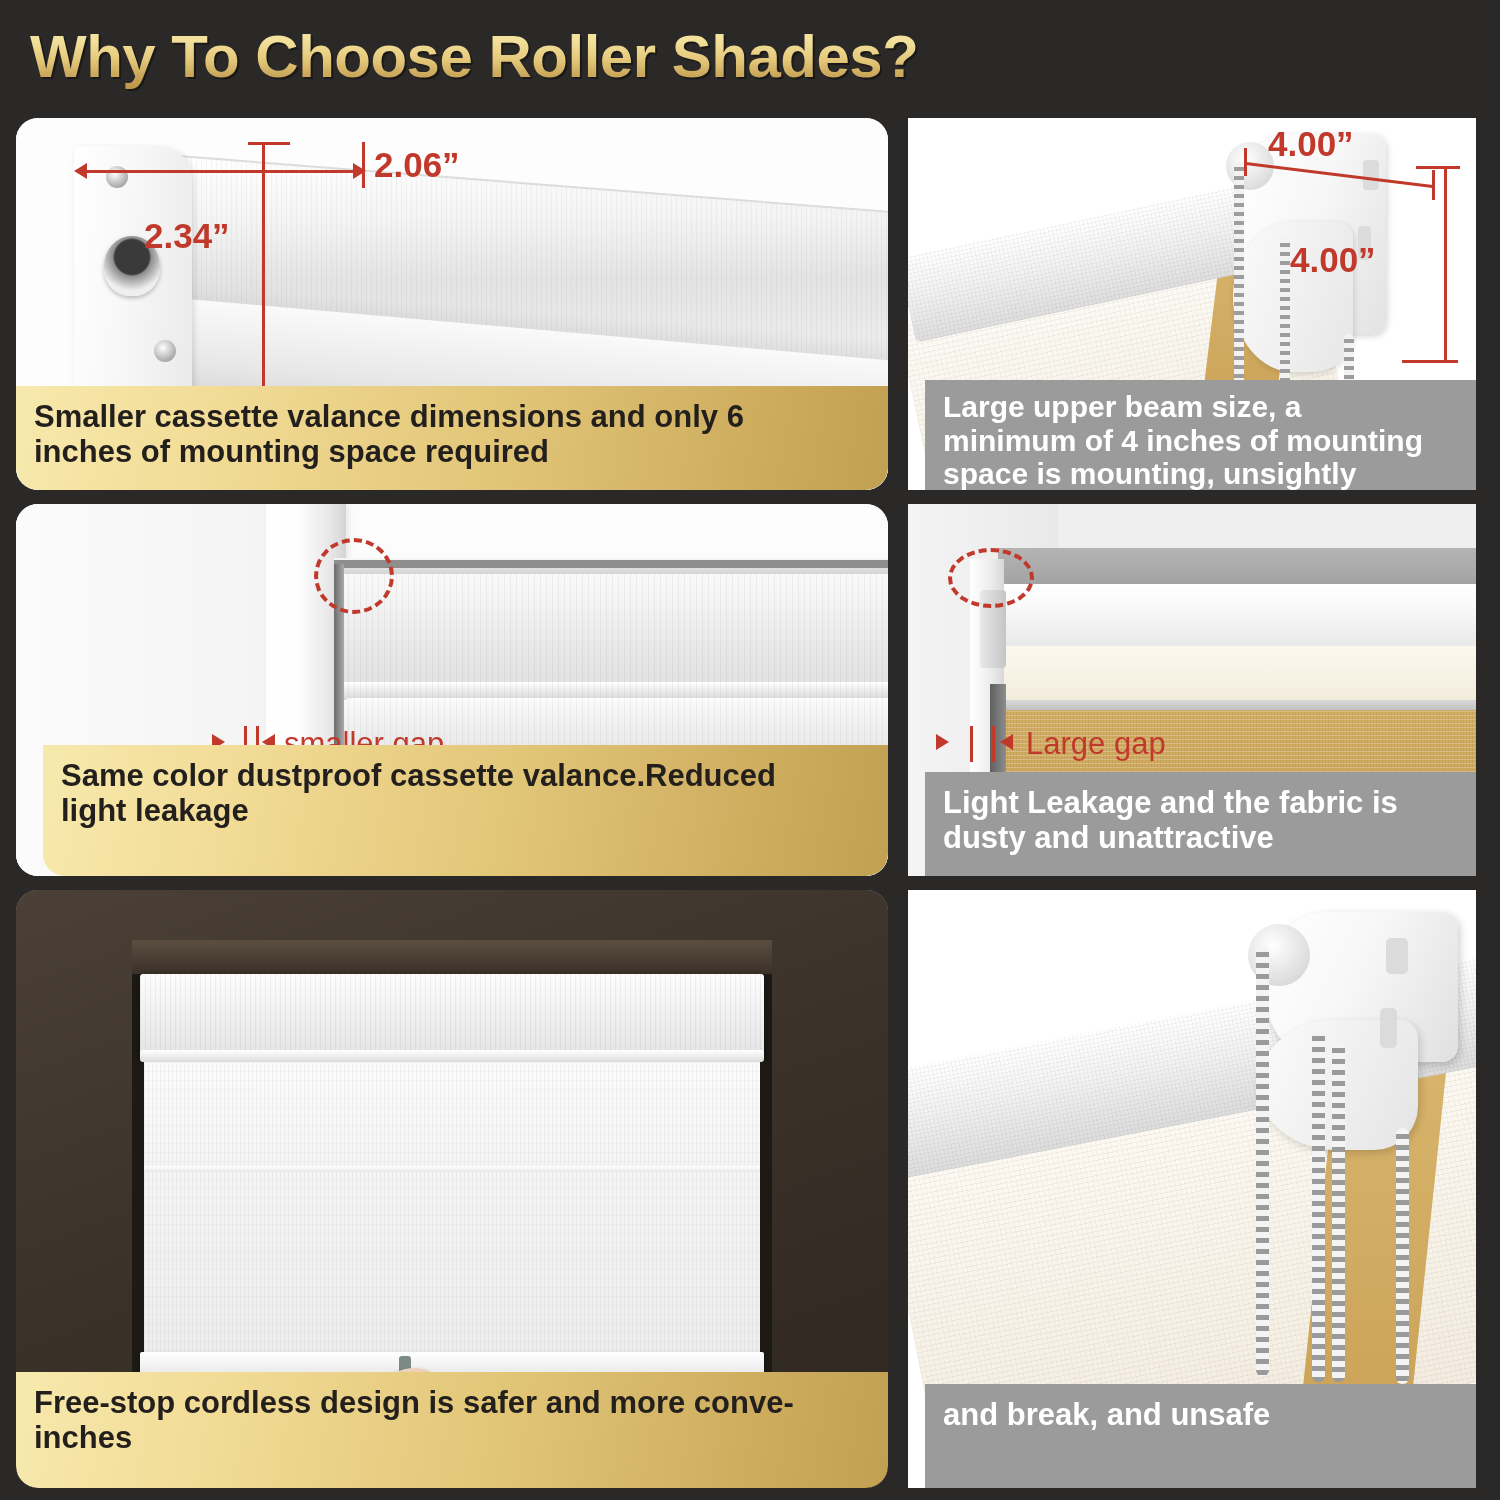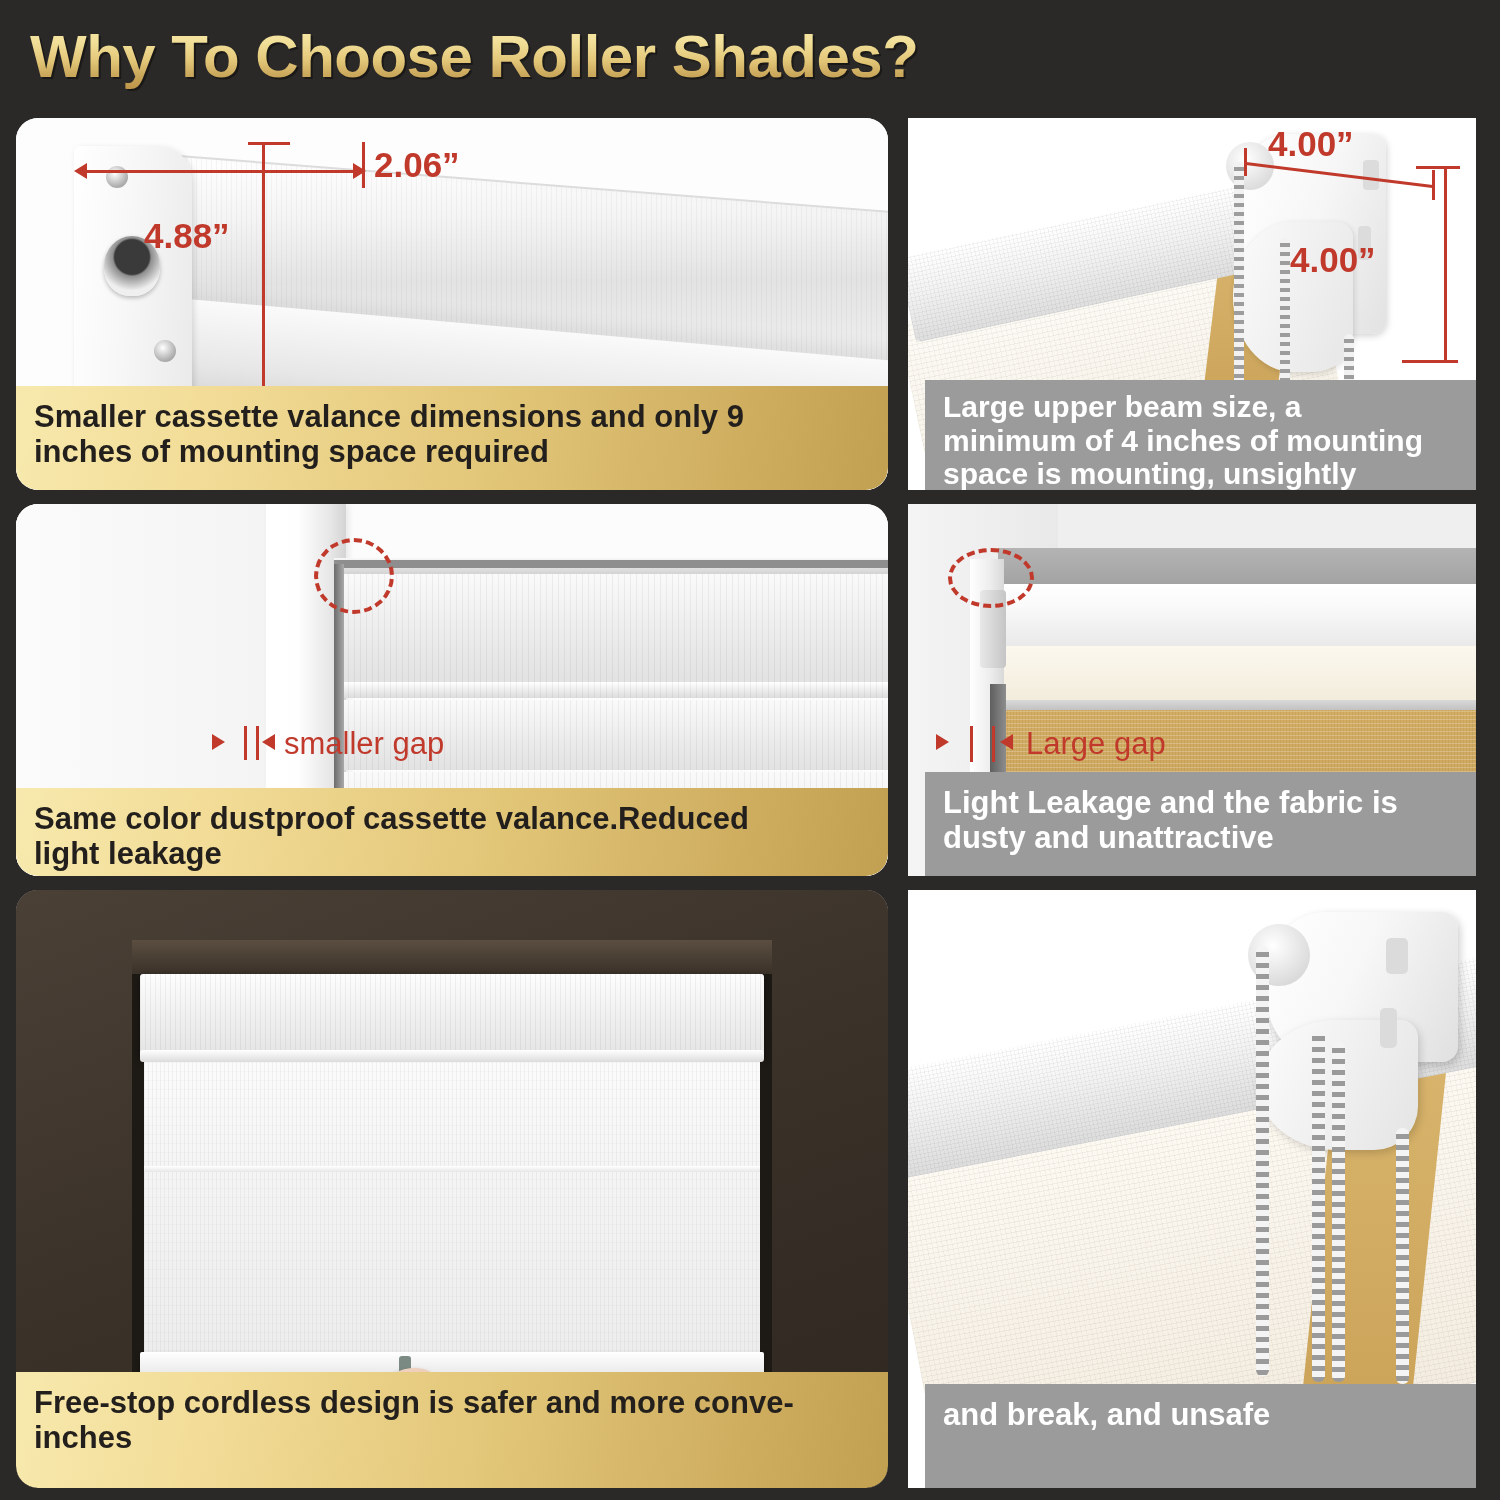--- a/index.html
+++ b/index.html
@@ -51,21 +51,21 @@
   }
   .cap.gold {
     background:linear-gradient(100deg,#f7e9ad 0%,#f2dc97 22%,#e2c678 55%,#cfae60 82%,#c2a052 100%);
     color:#221f1c;
     border-bottom-left-radius:22px; border-bottom-right-radius:22px;
   }
   .cap.gray { background:#9b9b9b; color:#fff;margin-left:17px; }
   .cap .ln { display:block; white-space:nowrap; }
 
   .r1 .cap.gold { height:104px; }
-  .r2 .cap.gold { height:88px; }
+  .r2 .cap.gold { height:131px;margin-left:27px; }
   .r3 .cap.gold { height:116px; }
   .r1 .cap.gray { height:110px; font-size:30px; padding-top:10px;}
   .r2 .cap.gray { height:104px; }
   .r3 .cap.gray { height:104px; }
   .dimtxt { font-size:35px; color:#c0392b; font-weight:bold; white-space:nowrap; }
   .gaptxt { font-size:31px; color:#c0392b; font-weight:normal; white-space:nowrap; }
   .rline-h { position:absolute; height:3px; background:#c0392b; }
   .rline-v { position:absolute; width:3px; background:#c0392b; }
   .tick-v { position:absolute; width:3px; background:#c0392b; }
   .arrow-r { position:absolute; width:0;height:0;
@@ -309,25 +309,25 @@
 
       <div class="rline-h" style="left:62px; top:52px; width:286px;"></div>
       <div class="arrow-l" style="left:58px; top:45px;"></div>
       <div class="arrow-r" style="left:337px; top:45px;"></div>
       <div class="tick-v" style="left:346px; top:24px; height:46px;"></div>
       <div class="dimtxt" style="position:absolute; left:358px; top:27px;">2.06”</div>
 
       <div class="rline-v" style="left:246px; top:24px; height:298px;"></div>
       <div class="rline-h" style="left:232px; top:24px; width:42px;"></div>
       <div class="rline-h" style="left:232px; top:320px; width:42px;"></div>
-      <div class="dimtxt" style="position:absolute; left:128px; top:98px;">4.88”</div>
+      <div class="dimtxt" style="position:absolute; left:128px; top:98px;">2.34”</div>
     </div>
 
     <div class="cap gold">
-      <span class="ln">Smaller cassette valance dimensions and only 9</span>
+      <span class="ln">Smaller cassette valance dimensions and only 6</span>
       <span class="ln">inches of mounting space required</span>
     </div>
   </div>
 
   <div class="card right c-right r1">
     <div class="photo p2">
       <div class="fabric"></div>
       <div class="tan"></div>
       <div class="tube"></div>
       <div class="bracket"></div>

